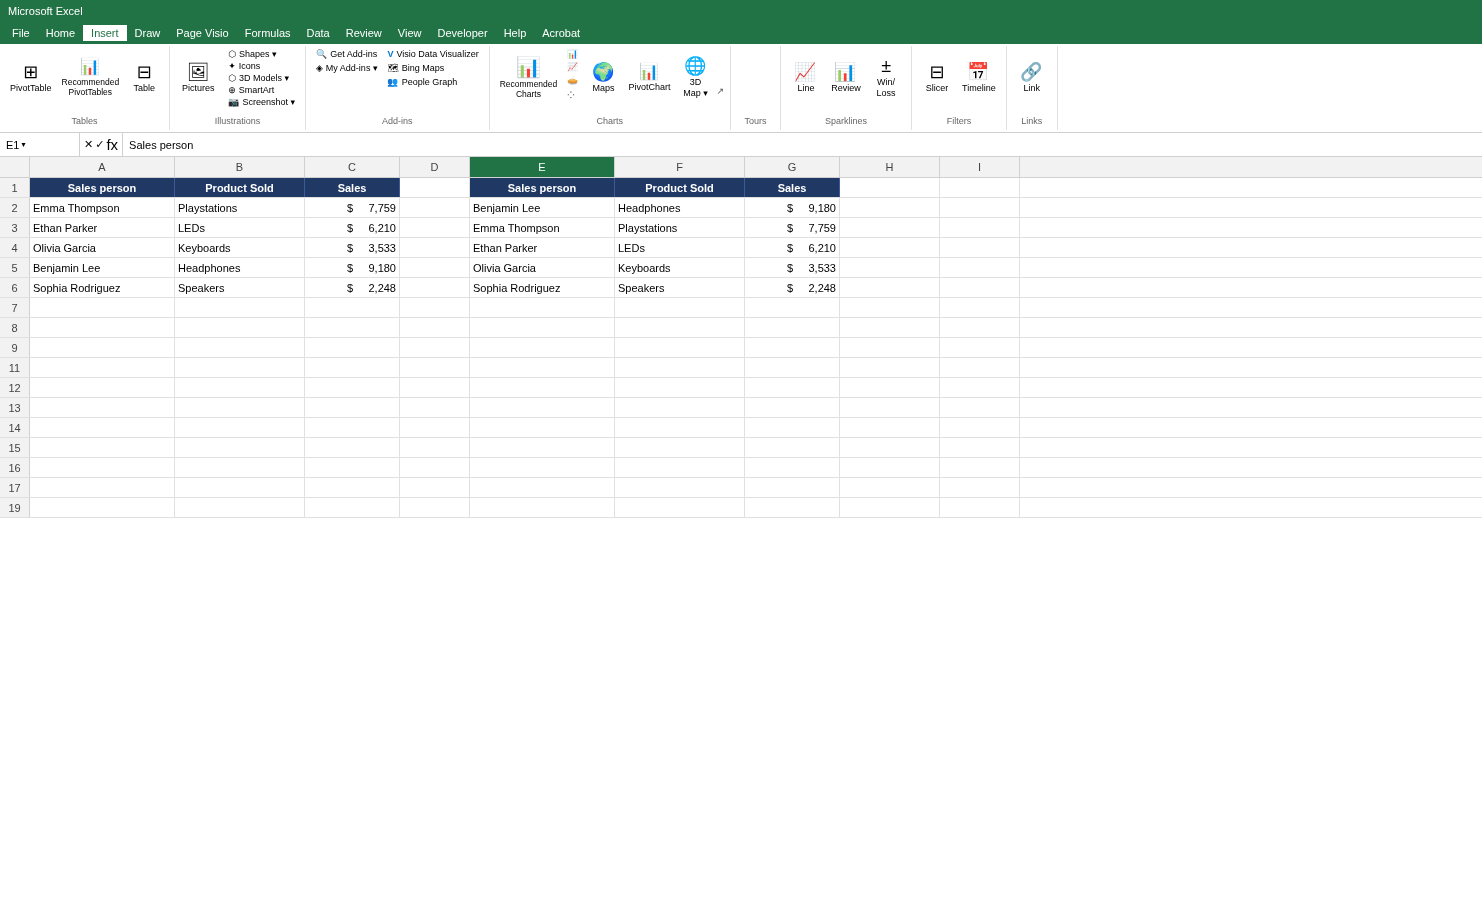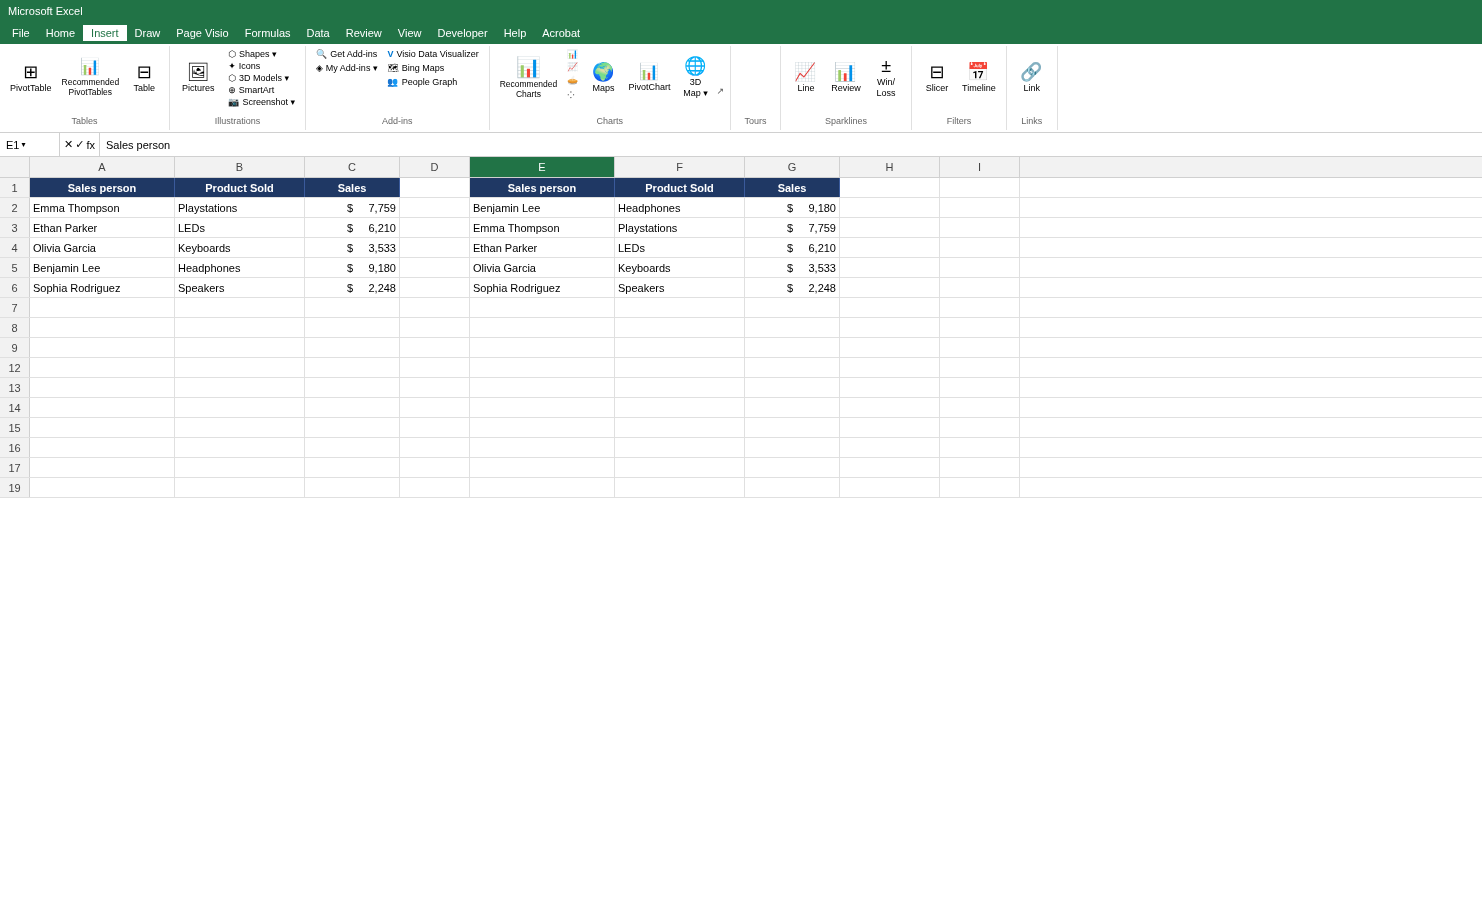--- a/index.html
+++ b/index.html
@@ -99,21 +99,21 @@
     
     .formula-bar {
       background: white;
       border-bottom: 1px solid #d0d0d0;
       display: flex;
       align-items: center;
       height: 24px;
       padding: 0;
     }
     .cell-ref {
-      width: 60px;
+      width: 80px;
       border-right: 1px solid #d0d0d0;
       padding: 0 6px;
       font-size: 11px;
       display: flex;
       align-items: center;
       height: 100%;
     }
     .formula-icons {
       display: flex;
       align-items: center;
@@ -399,21 +399,21 @@
 </div>
 
 <div class="formula-bar">
   <div class="cell-ref">
     <span>E1</span>
     <span style="font-size:8px;margin-left:2px">▾</span>
   </div>
   <div class="formula-icons">
     <span style="font-size:11px;cursor:pointer">✕</span>
     <span style="font-size:11px;cursor:pointer">✓</span>
-    <span style="font-size:11px;cursor:pointer">fx</span>
+    <span style="font-size:15px;cursor:pointer">fx</span>
   </div>
   <div class="formula-input">
     <span>Sales person</span>
   </div>
 </div>
 
 <div class="main-area">
   <div class="sheet-content">
 
     <div class="col-headers">
@@ -538,20 +538,32 @@
     <div class="cell w-b"></div>
     <div class="cell w-c"></div>
     <div class="cell w-d"></div>
     <div class="cell w-e"></div>
     <div class="cell w-f"></div>
     <div class="cell w-g"></div>
     <div class="cell w-h"></div>
     <div class="cell w-i"></div>
   </div>
         <div class="row">
+    <div class="row-num">11</div>
+    <div class="cell w-a"></div>
+    <div class="cell w-b"></div>
+    <div class="cell w-c"></div>
+    <div class="cell w-d"></div>
+    <div class="cell w-e"></div>
+    <div class="cell w-f"></div>
+    <div class="cell w-g"></div>
+    <div class="cell w-h"></div>
+    <div class="cell w-i"></div>
+  </div>
+        <div class="row">
     <div class="row-num">12</div>
     <div class="cell w-a"></div>
     <div class="cell w-b"></div>
     <div class="cell w-c"></div>
     <div class="cell w-d"></div>
     <div class="cell w-e"></div>
     <div class="cell w-f"></div>
     <div class="cell w-g"></div>
     <div class="cell w-h"></div>
     <div class="cell w-i"></div>

